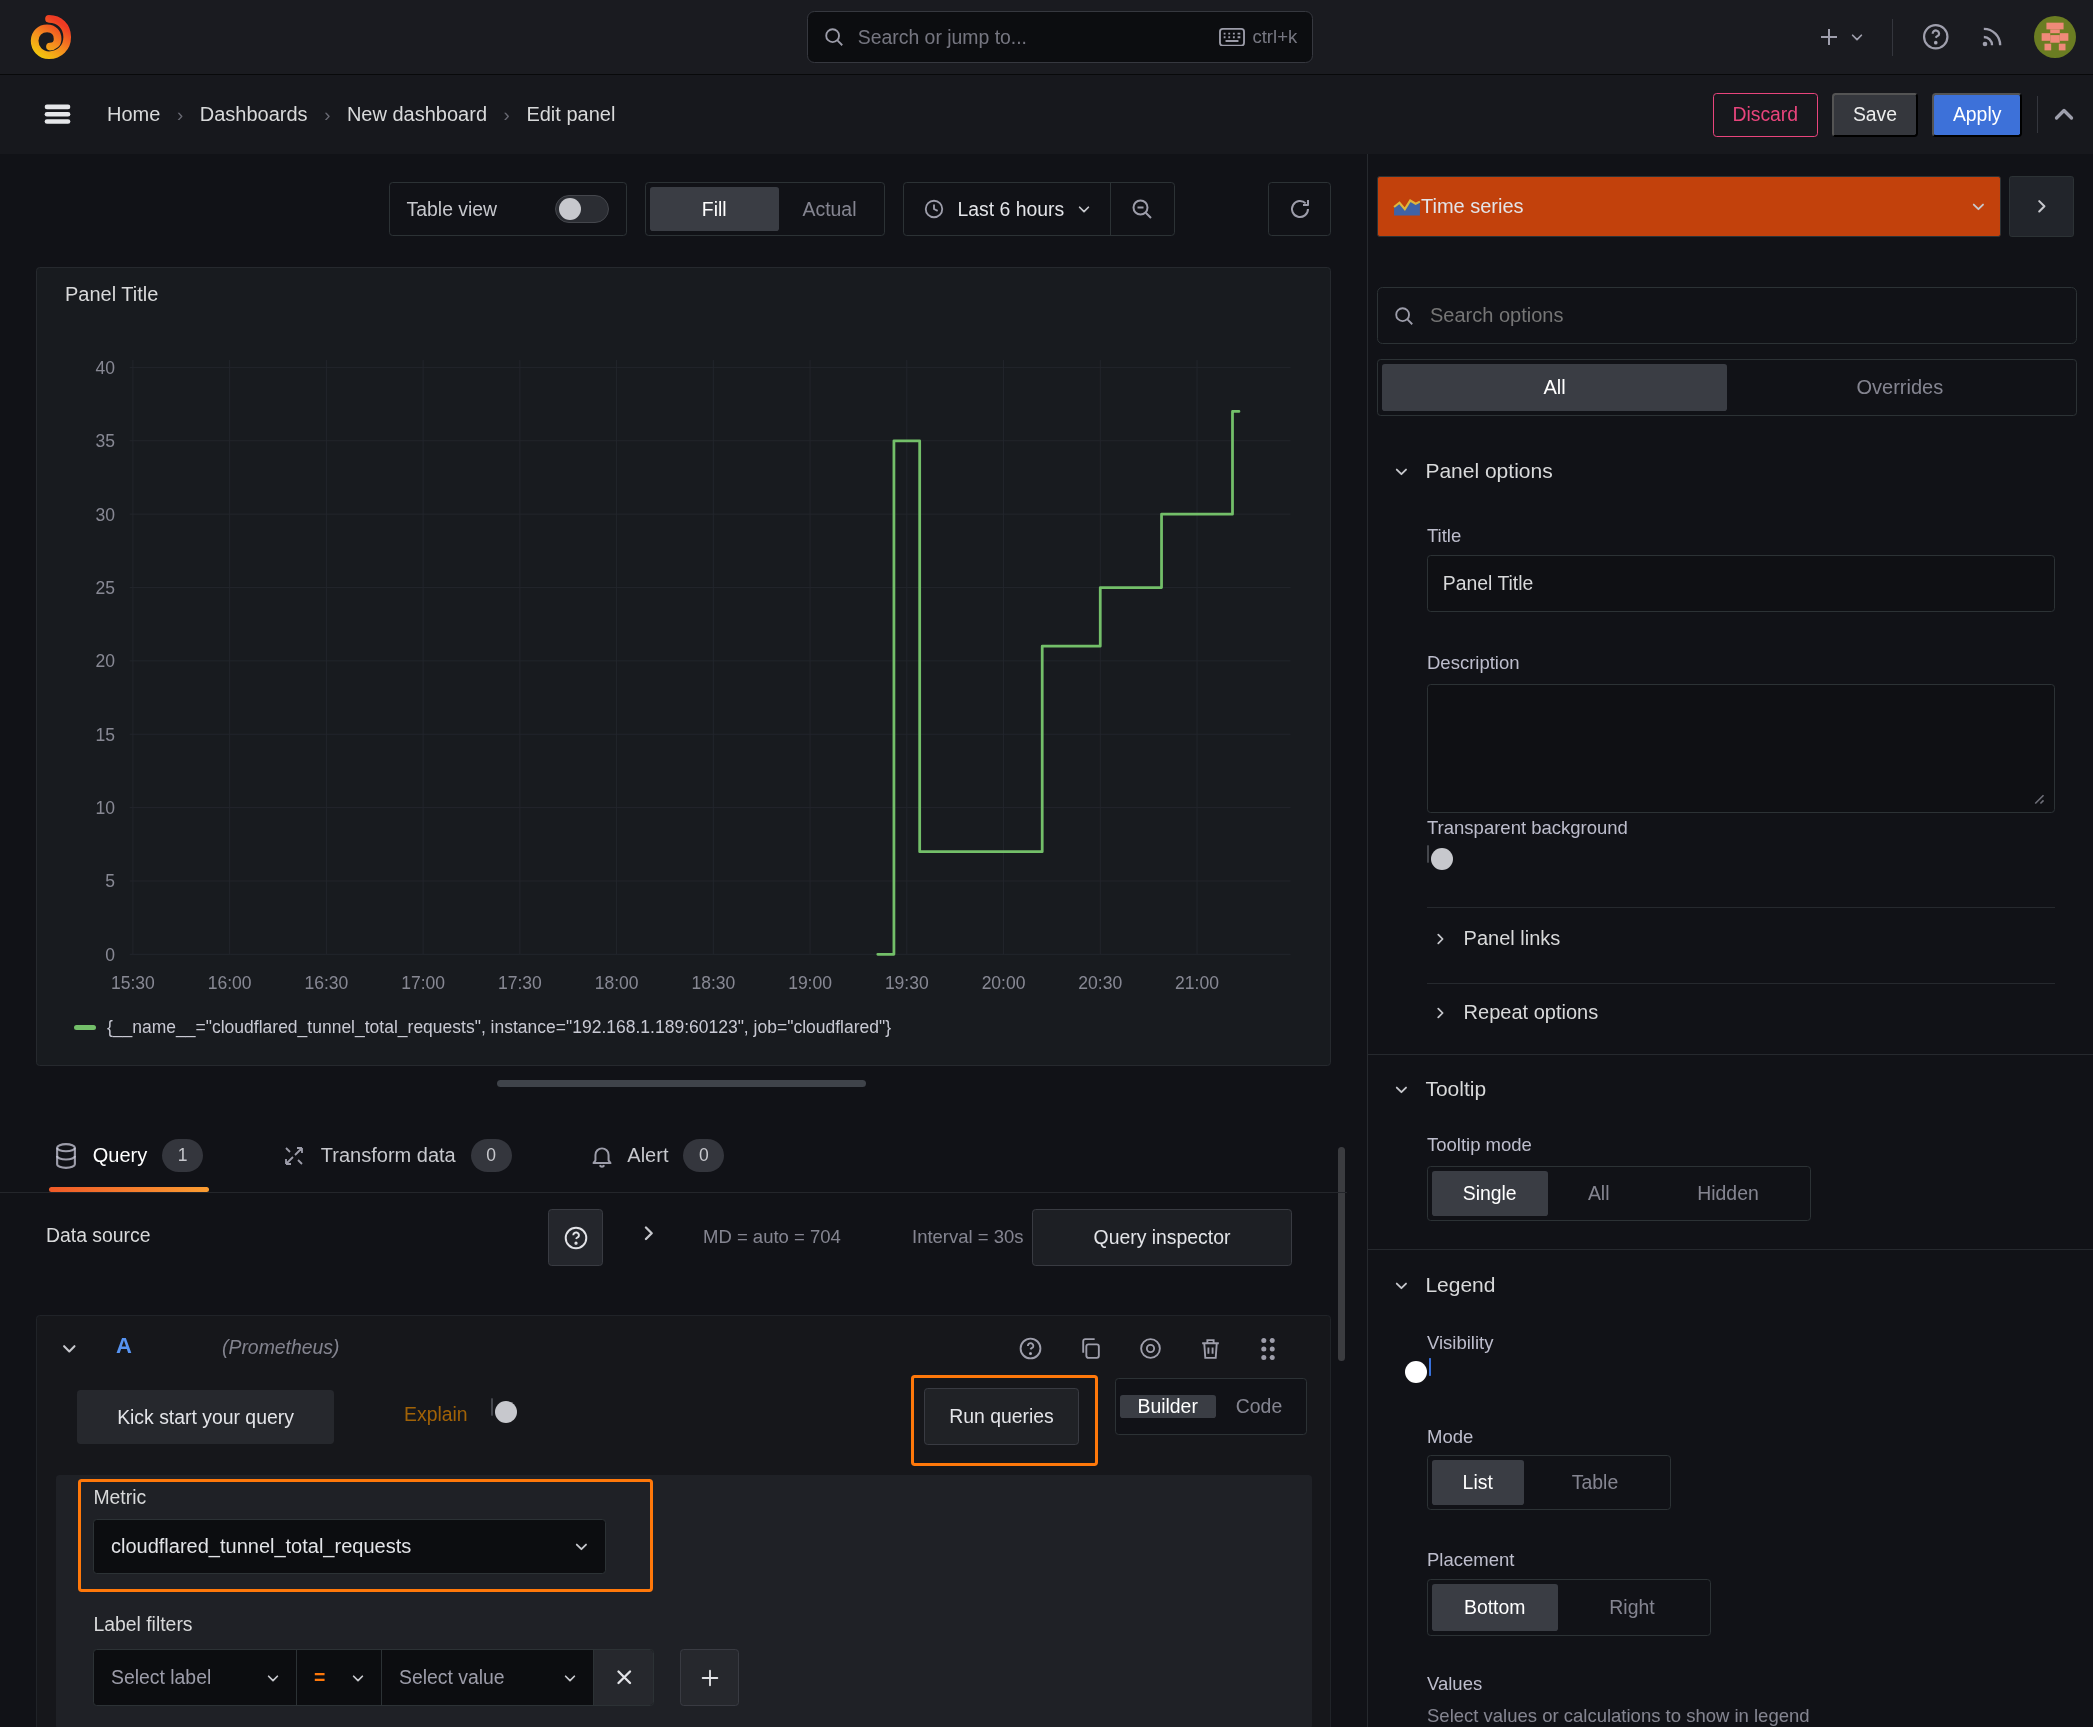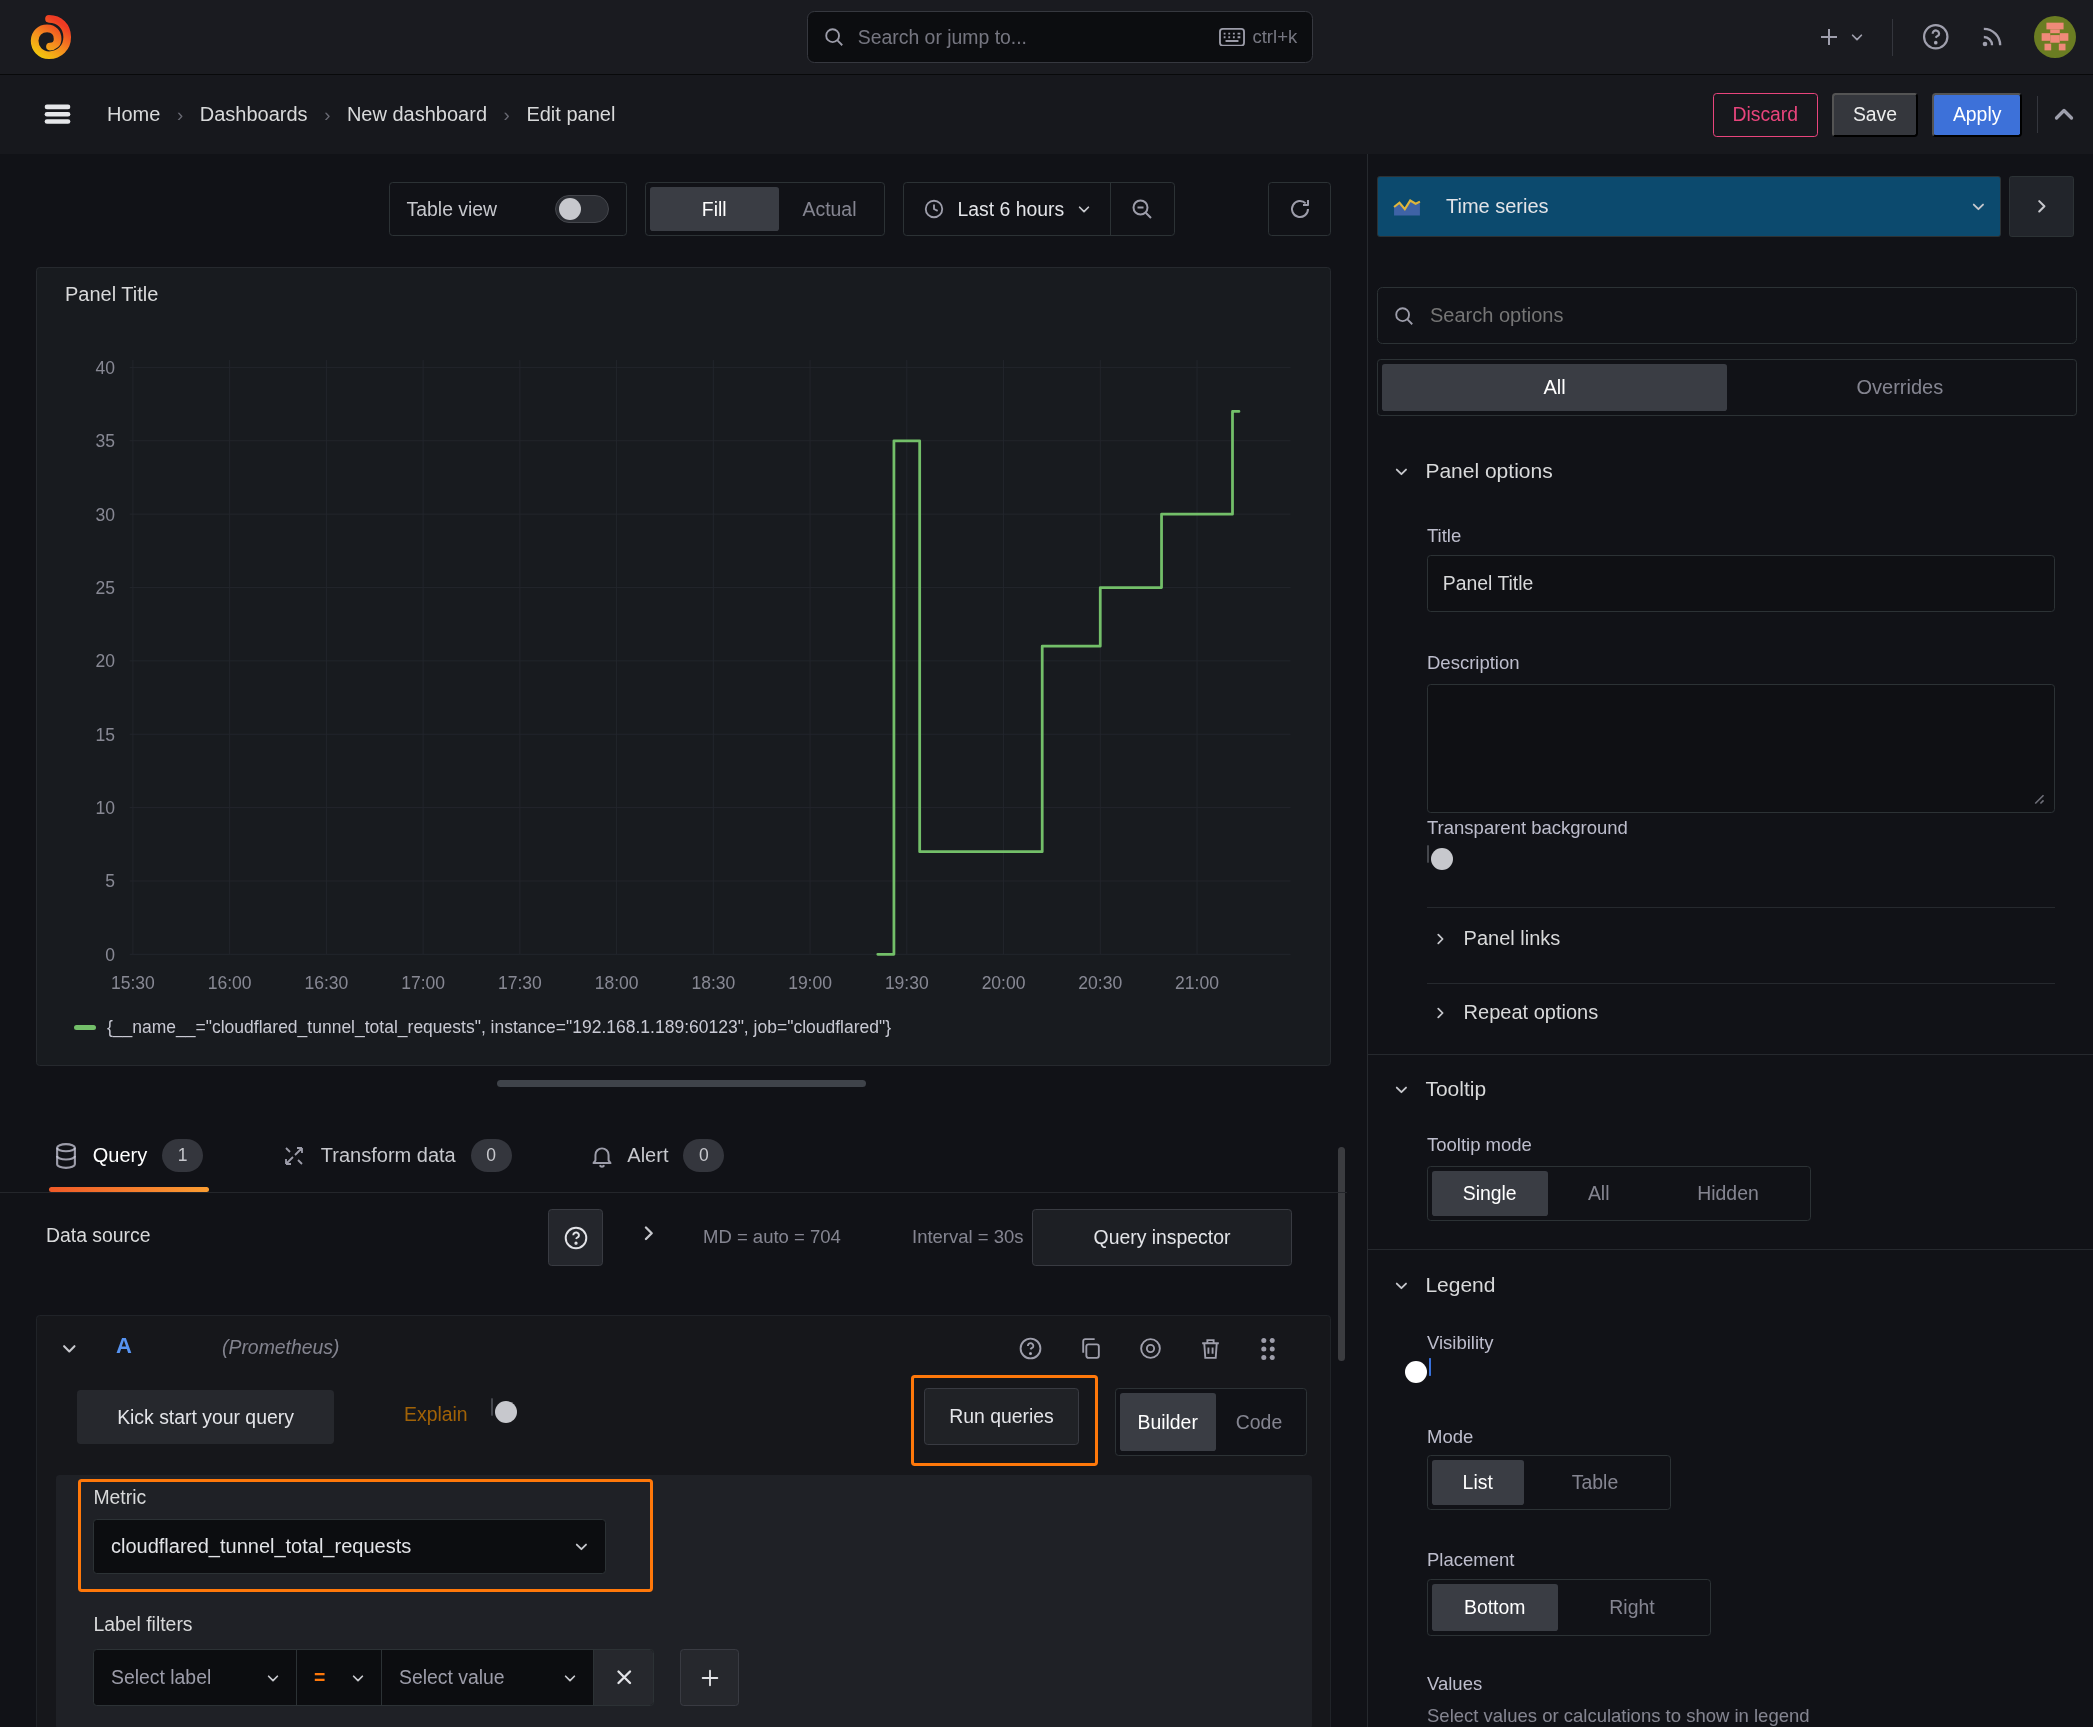--- a/index.html
+++ b/index.html
@@ -373,21 +373,21 @@
       </span>
     </div>
 
     <button class="btn-gray abs" style="left:40px;top:74px;width:257px;height:54px;font-size:19.4px;background:#26282d;border:none;font-family:inherit;">Kick start your query</button>
     <span class="abs" style="left:367px;top:87px;font-size:19.4px;color:#a16207;">Explain</span>
     <span class="toggle abs" style="left:454px;top:83px;"><span class="knob"></span></span>
 
     <div class="hl-box" style="left: 874px; top: 59px; width: 181px; height: 85px; border-color: rgb(255, 120, 10);"></div>
     <button class="btn-gray abs" style="left:887px;top:72px;width:155px;height:57px;font-size:19.4px;background:#202226;font-family:inherit;">Run queries</button>
 
-    <div class="seg abs" style="left:1078px;top:72px;width:192px;height:68px;">
+    <div class="seg abs" style="left:1078px;top:62px;width:192px;height:57px;align-items:center;">
       <span class="opt on" style="flex:0 0 96px;padding:0;">Builder</span>
       <span class="opt" style="flex:1;padding:0;">Code</span>
     </div>
 
     
     <div class="editor">
       <div class="hl-box" style="left: 22px; top: 3.7px; width: 569px; height: 107px; border-color: rgb(255, 120, 10);"></div>
       <span class="abs" style="left:37px;top:11px;font-size:19.4px;color:#d8d9da;">Metric</span>
       <div class="input-dark abs" style="left:37px;top:44px;width:513px;height:55px;display:flex;align-items:center;padding:0 16.6px;gap:14.8px;cursor:pointer;">
         <span style="flex:1;font-size:20px;color:#e3e4e8;">cloudflared_tunnel_total_requests</span>
@@ -427,21 +427,21 @@
           <svg width="22" height="22" viewBox="0 0 24 24">
               <path d="M12 4v16M4 12h16" stroke="#e3e4e8" stroke-width="2" stroke-linecap="round"></path>
             </svg>
         </div>
       </div>
     </div>
   </section>
 
   <aside class="sidebar">
 
-    <div class="abs" style="left:9.2px;top:22px;width:624px;height:61px;background:#0c4a6e;border:0.9px solid #2c3235;border-radius:2.8px;display:flex;align-items:center;gap:25px;padding:0 14.8px;box-sizing:border-box;cursor:pointer;">
+    <div class="abs" style="left:9.2px;top:22px;width:624px;height:61px;background:#c2410c;border:0.9px solid #2c3235;border-radius:2.8px;display:flex;align-items:center;gap:0;padding:0 14.8px;box-sizing:border-box;cursor:pointer;">
       <span>
         <svg width="28" height="20" viewBox="0 0 26 18">
             <path d="M1 17V9l5-4 5 6 5-8 5 3 4-2v13z" fill="#3f63a6"></path>
             <path d="M1 9l5-4 5 6 5-8 5 3 4-2" fill="none" stroke="#e0b63b" stroke-width="2"></path>
           </svg>
       </span>
       <span style="flex:1;font-size:20px;color:#e3e4e8;">Time series</span>
       <svg width="14.8" height="14.8" viewBox="0 0 16 16">
           <path d="M3 6l5 5 5-5" fill="none" stroke="#c7c8cd" stroke-width="2" stroke-linecap="round" stroke-linejoin="round"></path>
         </svg>

